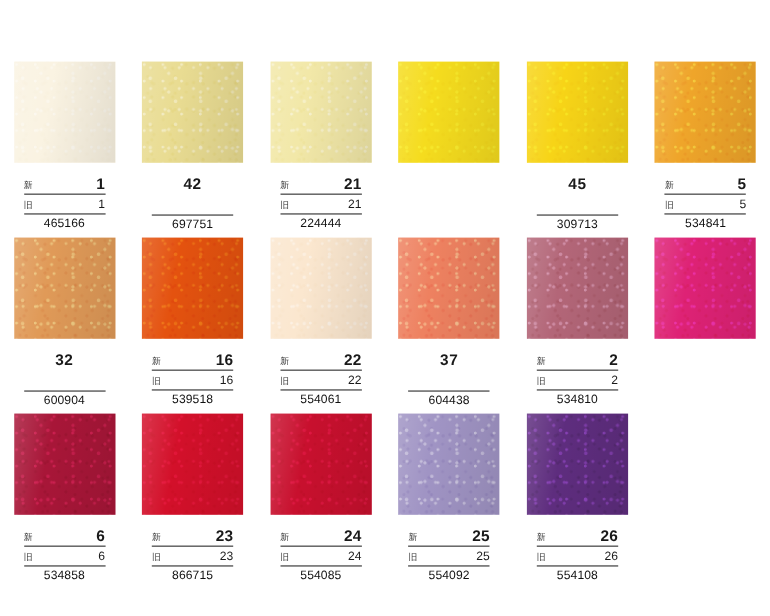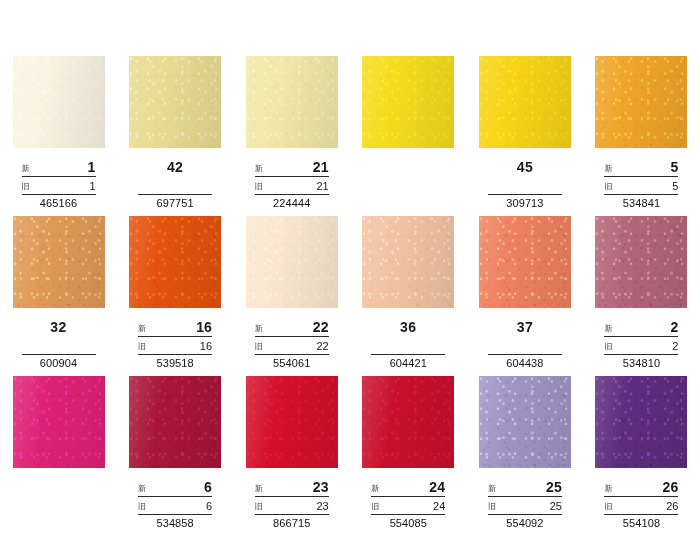--- a/index.html
+++ b/index.html
@@ -240,30 +240,20 @@
           <span class="num-new">22</span>
         </div>
         <div class="row-on">
           <span class="tag">旧</span>
           <span class="num-old">22</span>
         </div>
         <div class="code">554061</div>
       </div>
     </div>
     <div class="swatch-cell">
-      <div class="chip" title="peach" style="background: rgb(242, 195, 163);">
-        <div class="fibre"></div>
-        <div class="sheen"></div>
-      </div>
-      <div class="label simple">
-        <div class="row-solo"><span class="num-new">36</span></div>
-        <div class="code">604421</div>
-      </div>
-    </div>
-    <div class="swatch-cell">
       <div class="chip" title="salmon" style="background: rgb(238, 129, 96);">
         <div class="fibre"></div>
         <div class="sheen"></div>
       </div>
       <div class="label simple">
         <div class="row-solo"><span class="num-new">37</span></div>
         <div class="code">604438</div>
       </div>
     </div>
     <div class="swatch-cell">

